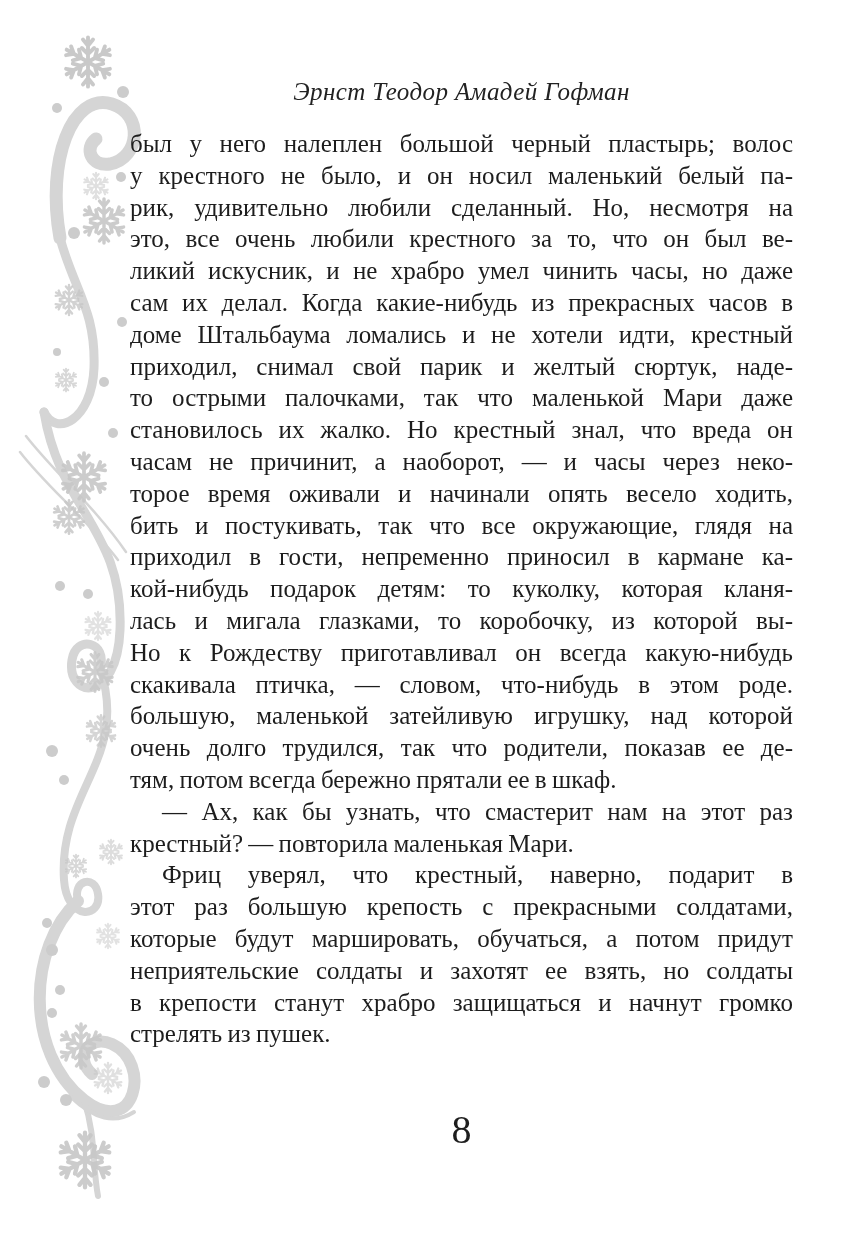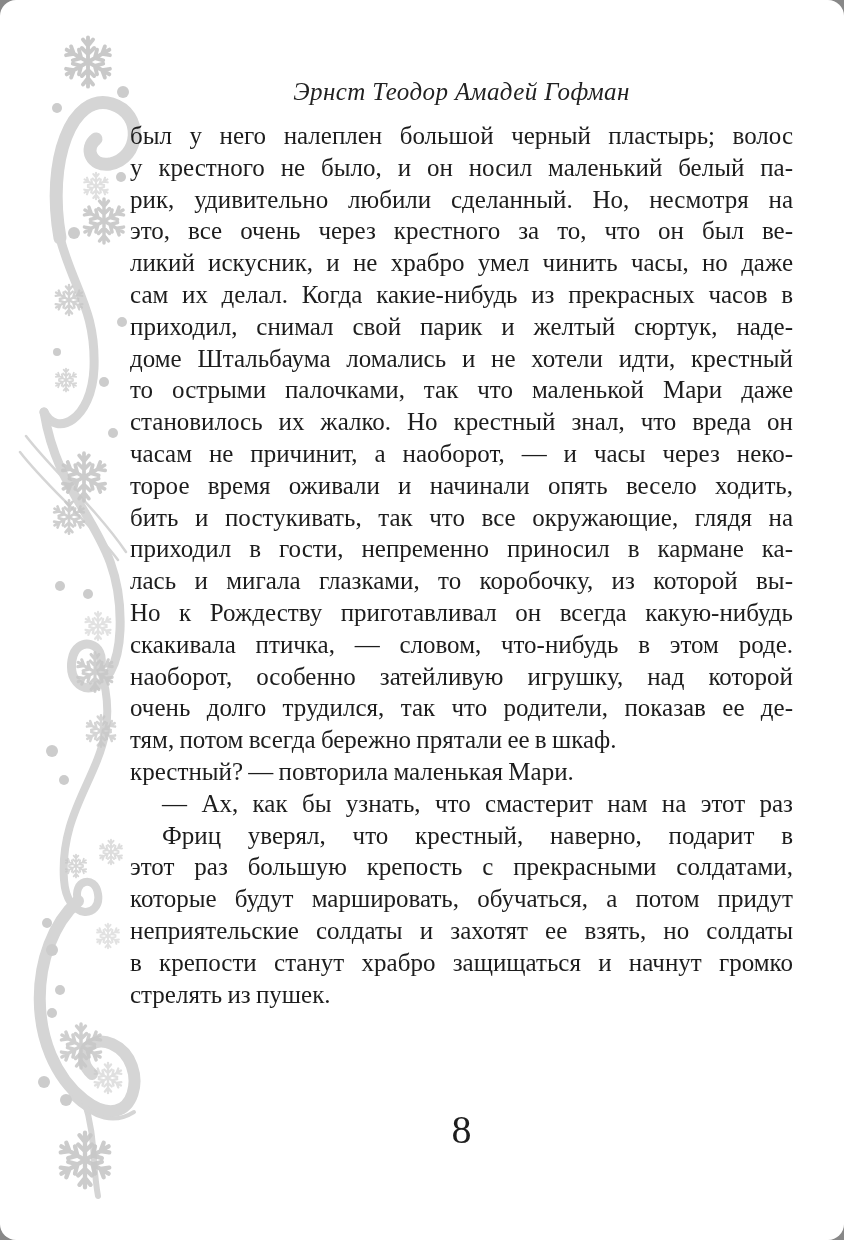--- a/index.html
+++ b/index.html
@@ -2,40 +2,39 @@
 <html><head>
 <meta charset="utf-8">
 <style>
   html,body{margin:0;padding:0;background:#888;}
   .page{
     position:relative;
     width:844px;height:1240px;
     background:#ffffff;
     overflow:hidden;
     font-family:"Liberation Serif", serif;
-    border-radius:16px;
   }
   
   .flourish{position:absolute;left:0;top:0;width:190px;height:1240px;pointer-events:none;}
   .sf{position:absolute;pointer-events:none;}
   .dot{position:absolute;border-radius:50%;pointer-events:none;}
   .defs-svg{position:absolute;width:0;height:0;overflow:hidden;}
 
   
   .header{
     position:absolute;left:130px;top:78px;width:663px;
     text-align:center;
     font-style:italic;
     font-size:25px;
     letter-spacing:0.4px;
     color:#222222;
   }
   
   .body-text{
-    position:absolute;left:130px;top:120px;width:663px;
+    position:absolute;left:130px;top:128px;width:663px;
     font-size:25px;
     line-height:31.8px;
     word-spacing:-1px;
     color:#1d1d1d;
   }
   .ln{text-align:justify;text-align-last:justify;white-space:normal;}
   .ln.end{text-align-last:left;}
   .ln.indent{padding-left:32px;}
 
   
@@ -150,39 +149,40 @@
       <div class="dot" style="left: 38px; top: 1076px; width: 12px; height: 12px; background: rgb(204, 204, 204);"></div>
       <div class="dot" style="left: 60px; top: 1094px; width: 12px; height: 12px; background: rgb(204, 204, 204);"></div>
     </div>
 
   <div class="header">Эрнст Теодор Амадей Гофман</div>
 
   <div class="body-text" id="body-text">
       <div class="ln">был у него налеплен большой черный пластырь; волос</div>
       <div class="ln">у крестного не было, и он носил маленький белый па-</div>
       <div class="ln">рик, удивительно любили сделанный. Но, несмотря на</div>
-      <div class="ln">это, все очень через крестного за то, что он был ве-</div>
+      <div class="ln">это, все очень любили крестного за то, что он был ве-</div>
       <div class="ln">ликий искусник, и не храбро умел чинить часы, но даже</div>
       <div class="ln">сам их делал. Когда какие-нибудь из прекрасных часов в</div>
+      <div class="ln">доме Штальбаума ломались и не хотели идти, крестный</div>
       <div class="ln">приходил, снимал свой парик и желтый сюртук, наде-</div>
-      <div class="ln">доме Штальбаума ломались и не хотели идти, крестный</div>
       <div class="ln">то острыми палочками, так что маленькой Мари даже</div>
       <div class="ln">становилось их жалко. Но крестный знал, что вреда он</div>
       <div class="ln">часам не причинит, а наоборот, — и часы через неко-</div>
       <div class="ln">торое время оживали и начинали опять весело ходить,</div>
       <div class="ln">бить и постукивать, так что все окружающие, глядя на</div>
       <div class="ln">приходил в гости, непременно приносил в кармане ка-</div>
+      <div class="ln">кой-нибудь подарок детям: то куколку, которая кланя-</div>
       <div class="ln">лась и мигала глазками, то коробочку, из которой вы-</div>
       <div class="ln">Но к Рождеству приготавливал он всегда какую-нибудь</div>
       <div class="ln">скакивала птичка, — словом, что-нибудь в этом роде.</div>
-      <div class="ln">наоборот, особенно затейливую игрушку, над которой</div>
+      <div class="ln">большую, маленькой затейливую игрушку, над которой</div>
       <div class="ln">очень долго трудился, так что родители, показав ее де-</div>
       <div class="ln end">тям, потом всегда бережно прятали ее в шкаф.</div>
+      <div class="ln indent">— Ах, как бы узнать, что смастерит нам на этот раз</div>
       <div class="ln end">крестный? — повторила маленькая Мари.</div>
-      <div class="ln indent">— Ах, как бы узнать, что смастерит нам на этот раз</div>
       <div class="ln indent">Фриц уверял, что крестный, наверно, подарит в</div>
       <div class="ln">этот раз большую крепость с прекрасными солдатами,</div>
       <div class="ln">которые будут маршировать, обучаться, а потом придут</div>
       <div class="ln">неприятельские солдаты и захотят ее взять, но солдаты</div>
       <div class="ln">в крепости станут храбро защищаться и начнут громко</div>
       <div class="ln end">стрелять из пушек.</div>
     </div>
 
   <div class="page-number">8</div>
 

